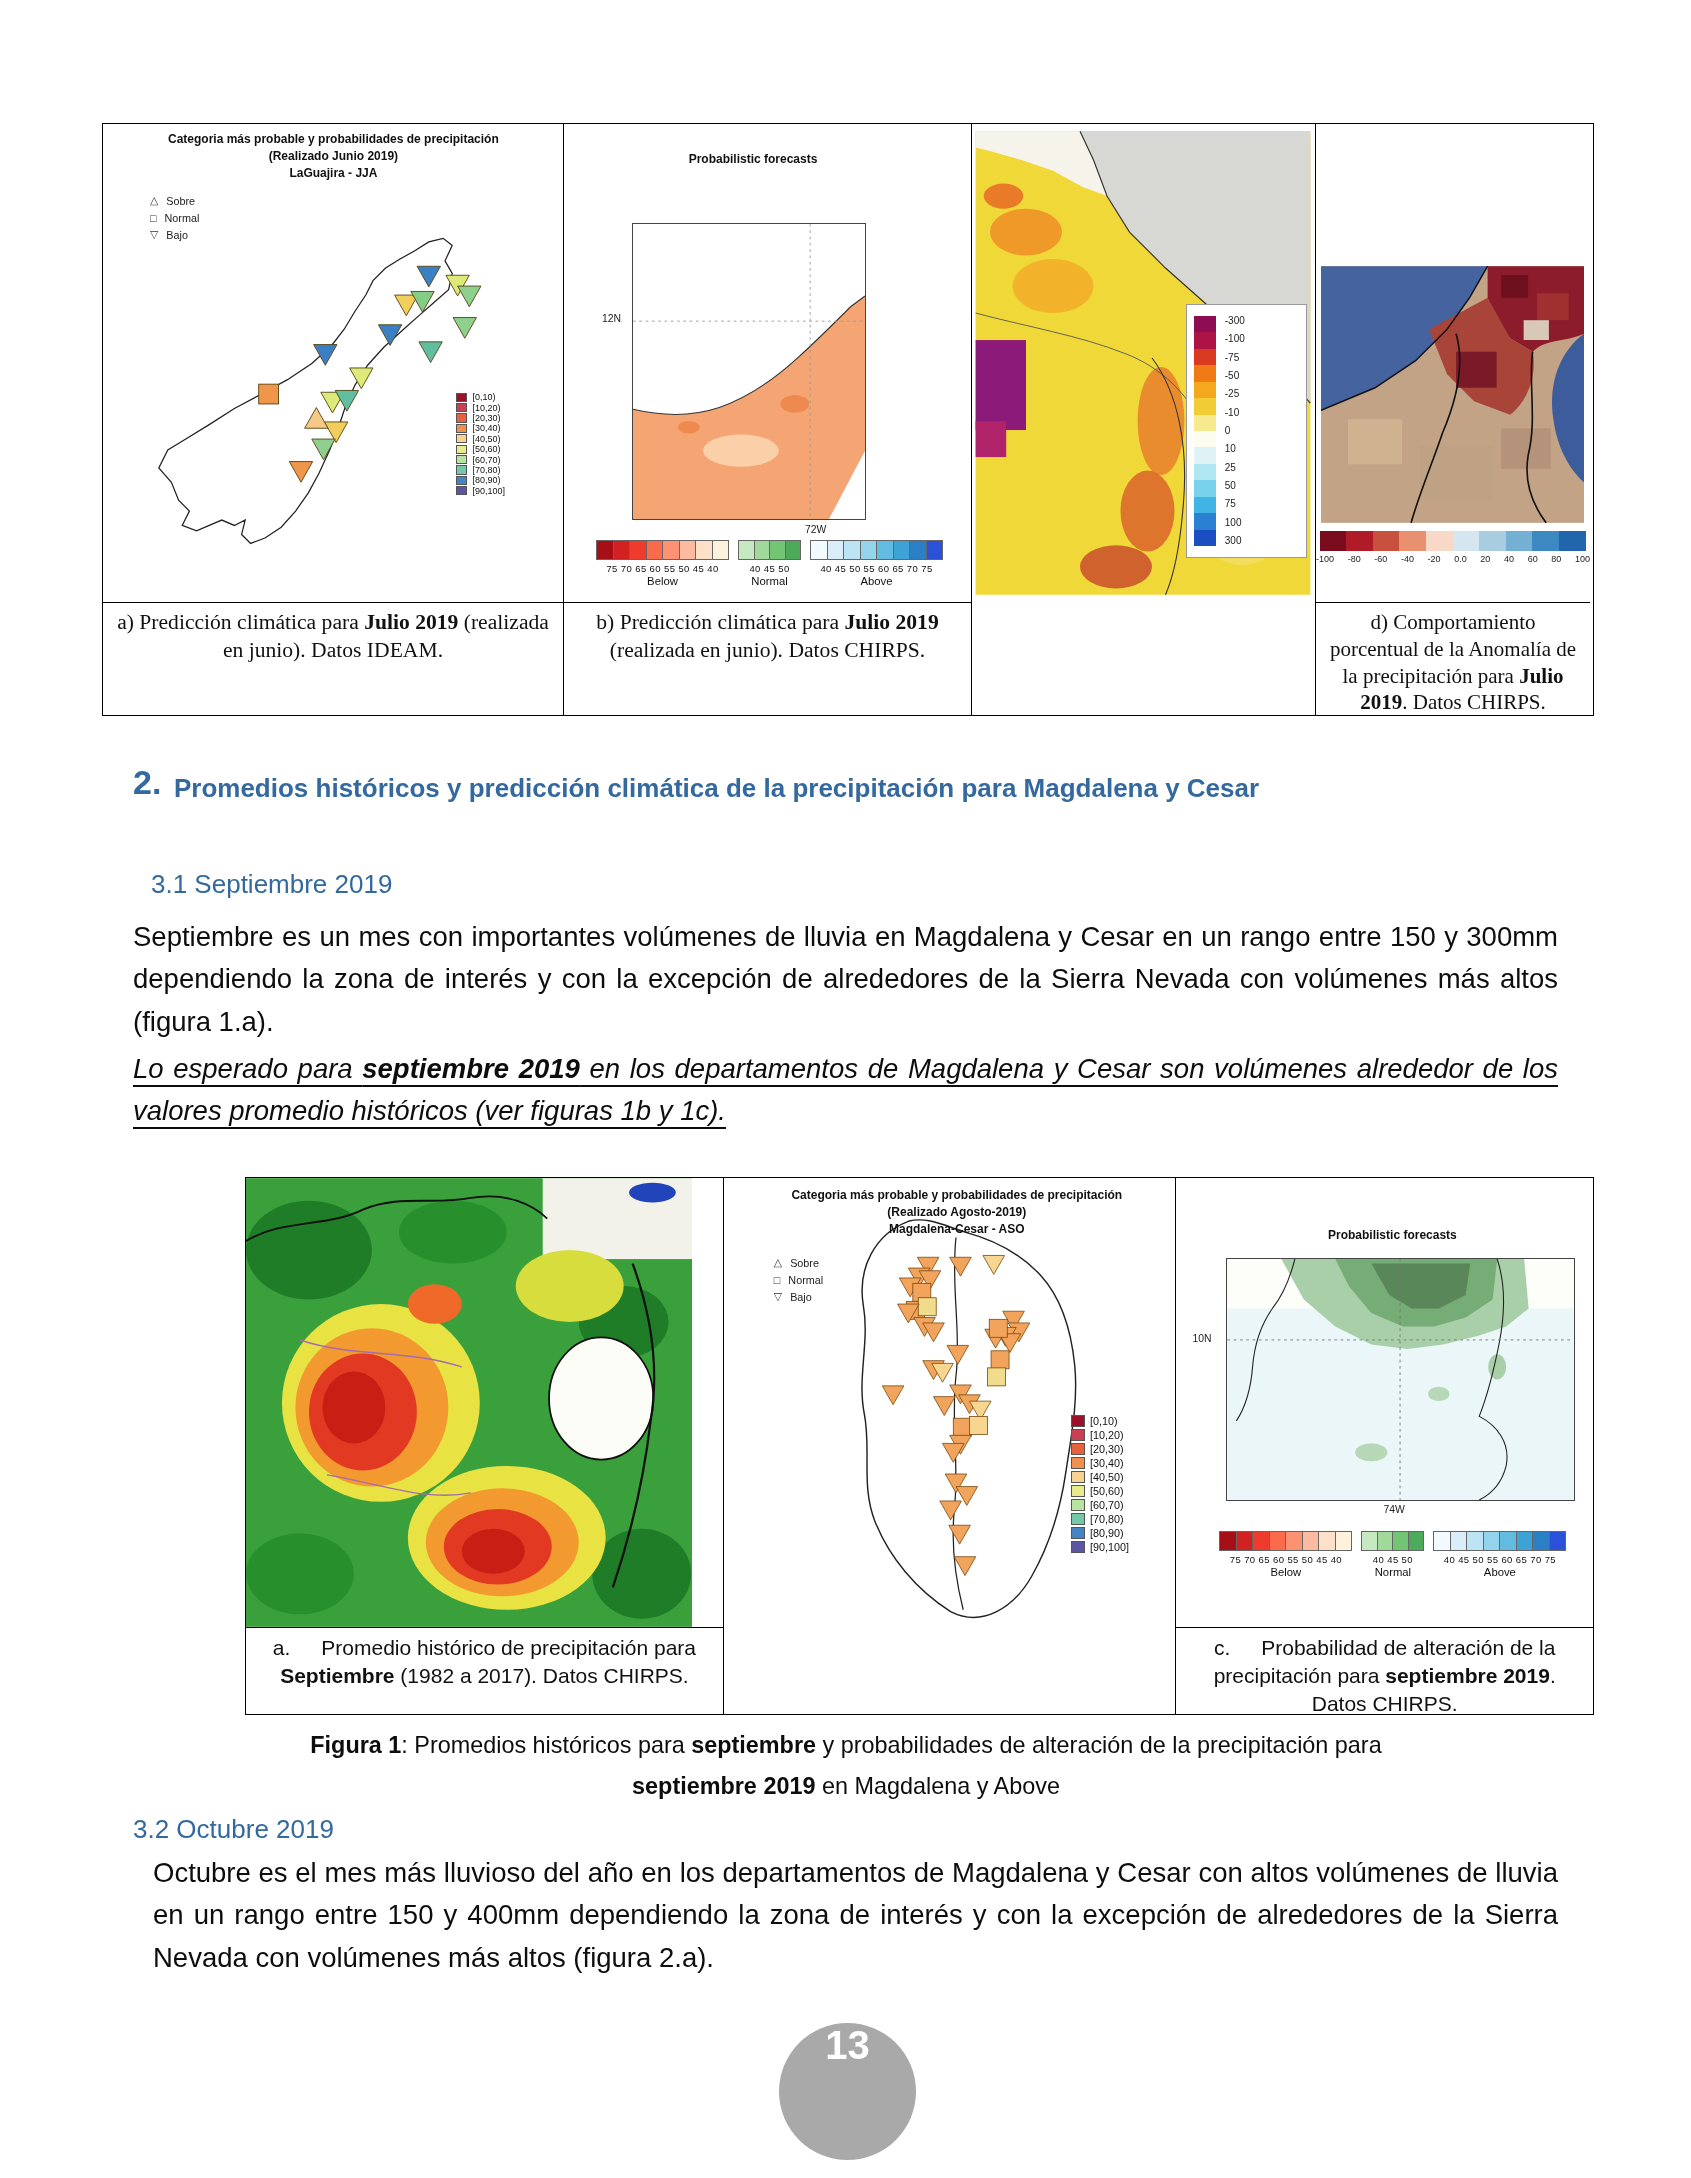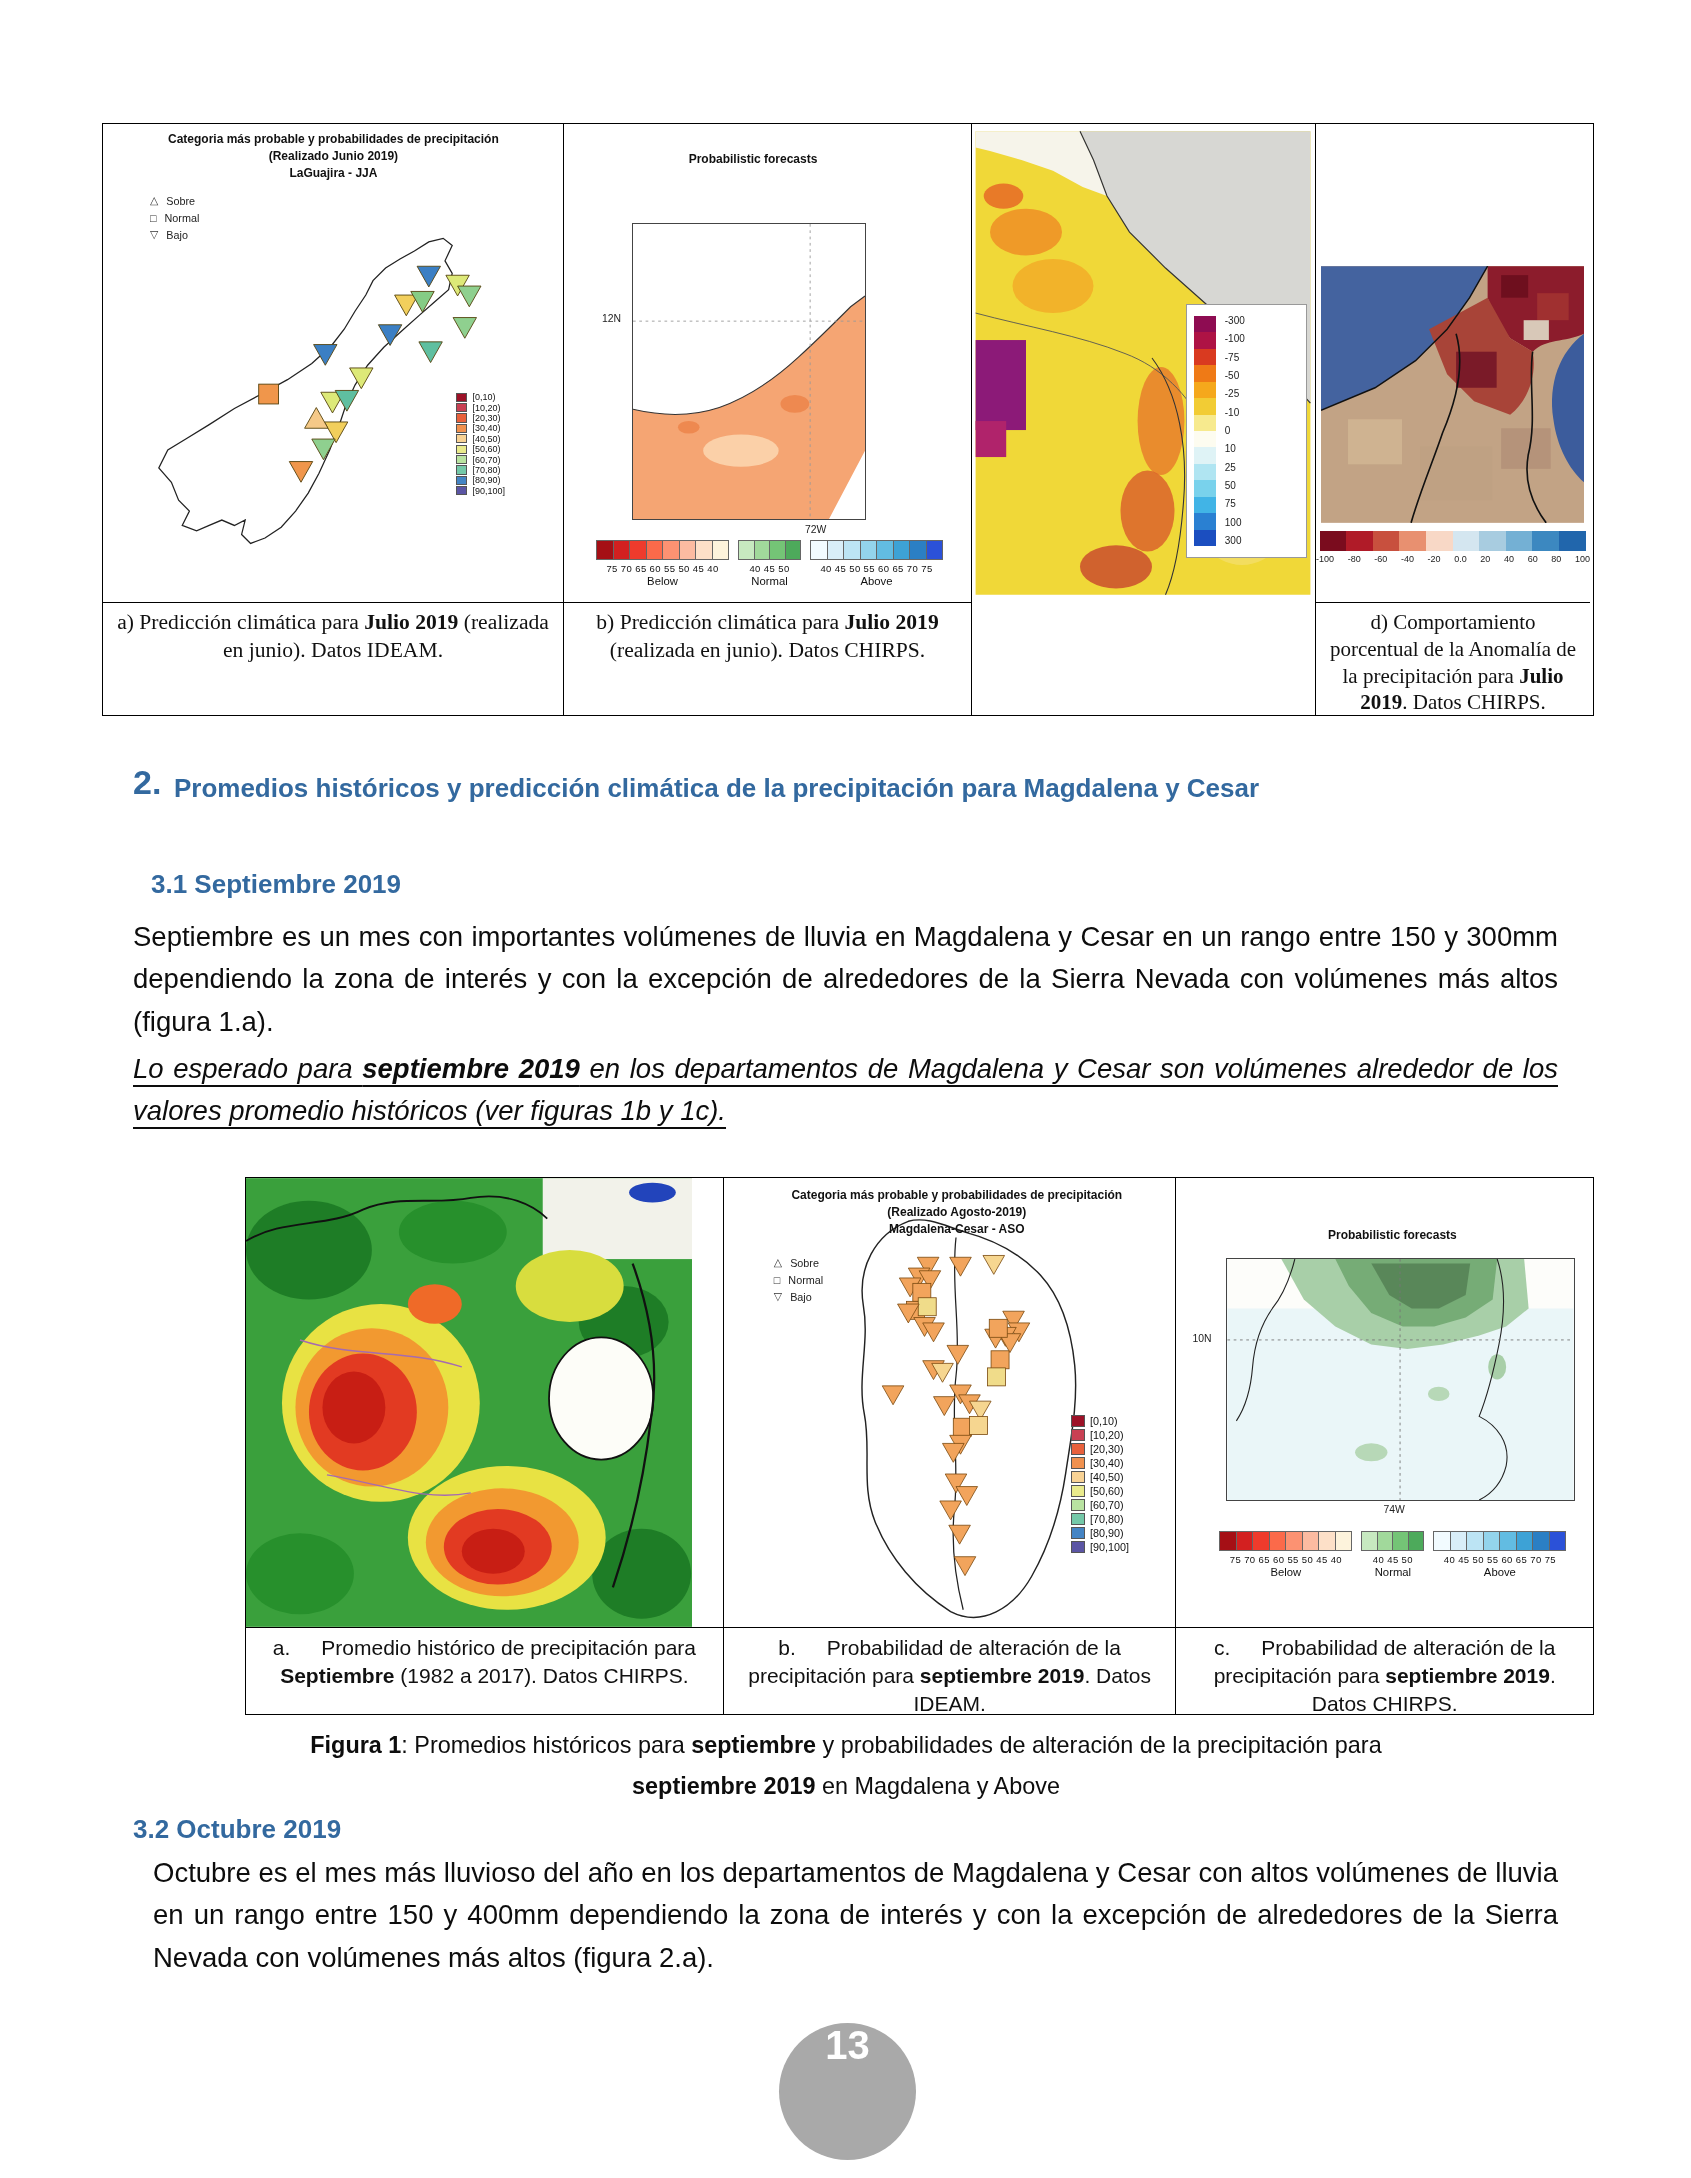--- a/index.html
+++ b/index.html
@@ -46,21 +46,21 @@
   .anomticks{display:flex;flex-direction:column;justify-content:space-between;
              font-size:10px;line-height:1;color:#222;}
   
   .dbar{position:absolute;display:flex;height:20px;}
   .dbar i{flex:1;}
   .dticks{position:absolute;display:flex;justify-content:space-between;font-size:9px;color:#222;}
   
   .h2{position:absolute;left:133px;top:765px;display:flex;color:#33699f;}
   .h2num{font-size:34px;font-weight:bold;line-height:1;margin-right:12.6px;}
   .h2text{font-size:26px;font-weight:bold;line-height:1.5;width:1314px;padding-top:3.6px;}
-  .h3{position:absolute;font-size:26px;font-weight:bold;color:#33699f;}
+  .h3{position:absolute;font-size:26px;font-weight:normal;color:#33699f;}
   .para{position:absolute;font-size:27.5px;line-height:1.54;text-align:justify;color:#0d0d0d;}
   .para2 u{text-decoration-thickness:2.3px;text-underline-offset:7.2px;margin-top:48px;}
   .figcaption{position:absolute;left:135px;top:1725px;width:1422px;text-align:center;
               font-size:23.4px;line-height:1.75;color:#0d0d0d;}
   .pagecircle{position:absolute;left:779px;top:2023px;width:137px;height:137px;border-radius:50%;
               background:#a9a9a9;display:flex;align-items:flex-start;justify-content:center;
               color:#fff;font-size:40px;font-weight:bold;}
 </style>
 </head>
 <body>
@@ -483,23 +483,20 @@
           <div class="row">
               <i class="sw" style="background:#4484c4"></i>
               <span>[80,90)</span>
             </div>
           <div class="row">
               <i class="sw" style="background:#5b55a4"></i>
               <span>[90,100]</span>
             </div>
         </div>
       </div>
-      <div class="capcell sanscap" style="height:87px;">
-        <span class="capnum">b.</span><span>Probabilidad de alteración de la precipitación para </span><b>septiembre 2019</b><span>. Datos IDEAM.</span>
-      </div>
     </div>
 
     <div class="figcol" style="width:429px;">
       <div class="mapcell" style="width:100%;height:449px;">
         <div class="ptitle" style="left:81px;top:49px;width:270px;">Probabilistic forecasts</div>
         <div class="pframe" style="left:50px;top:80px;width:347px;height:241px;">
           <svg width="347" height="241" viewBox="0 0 385 268">
             <rect width="385" height="268" fill="#eaf6f8"></rect>
             <rect width="385" height="55" fill="#fdfdfa"></rect>
             <path d="M60,0 L330,0 L335,55 310,75 280,85 240,95 200,100 160,95 120,75 85,45 Z" fill="#a8cfa8"></path>

